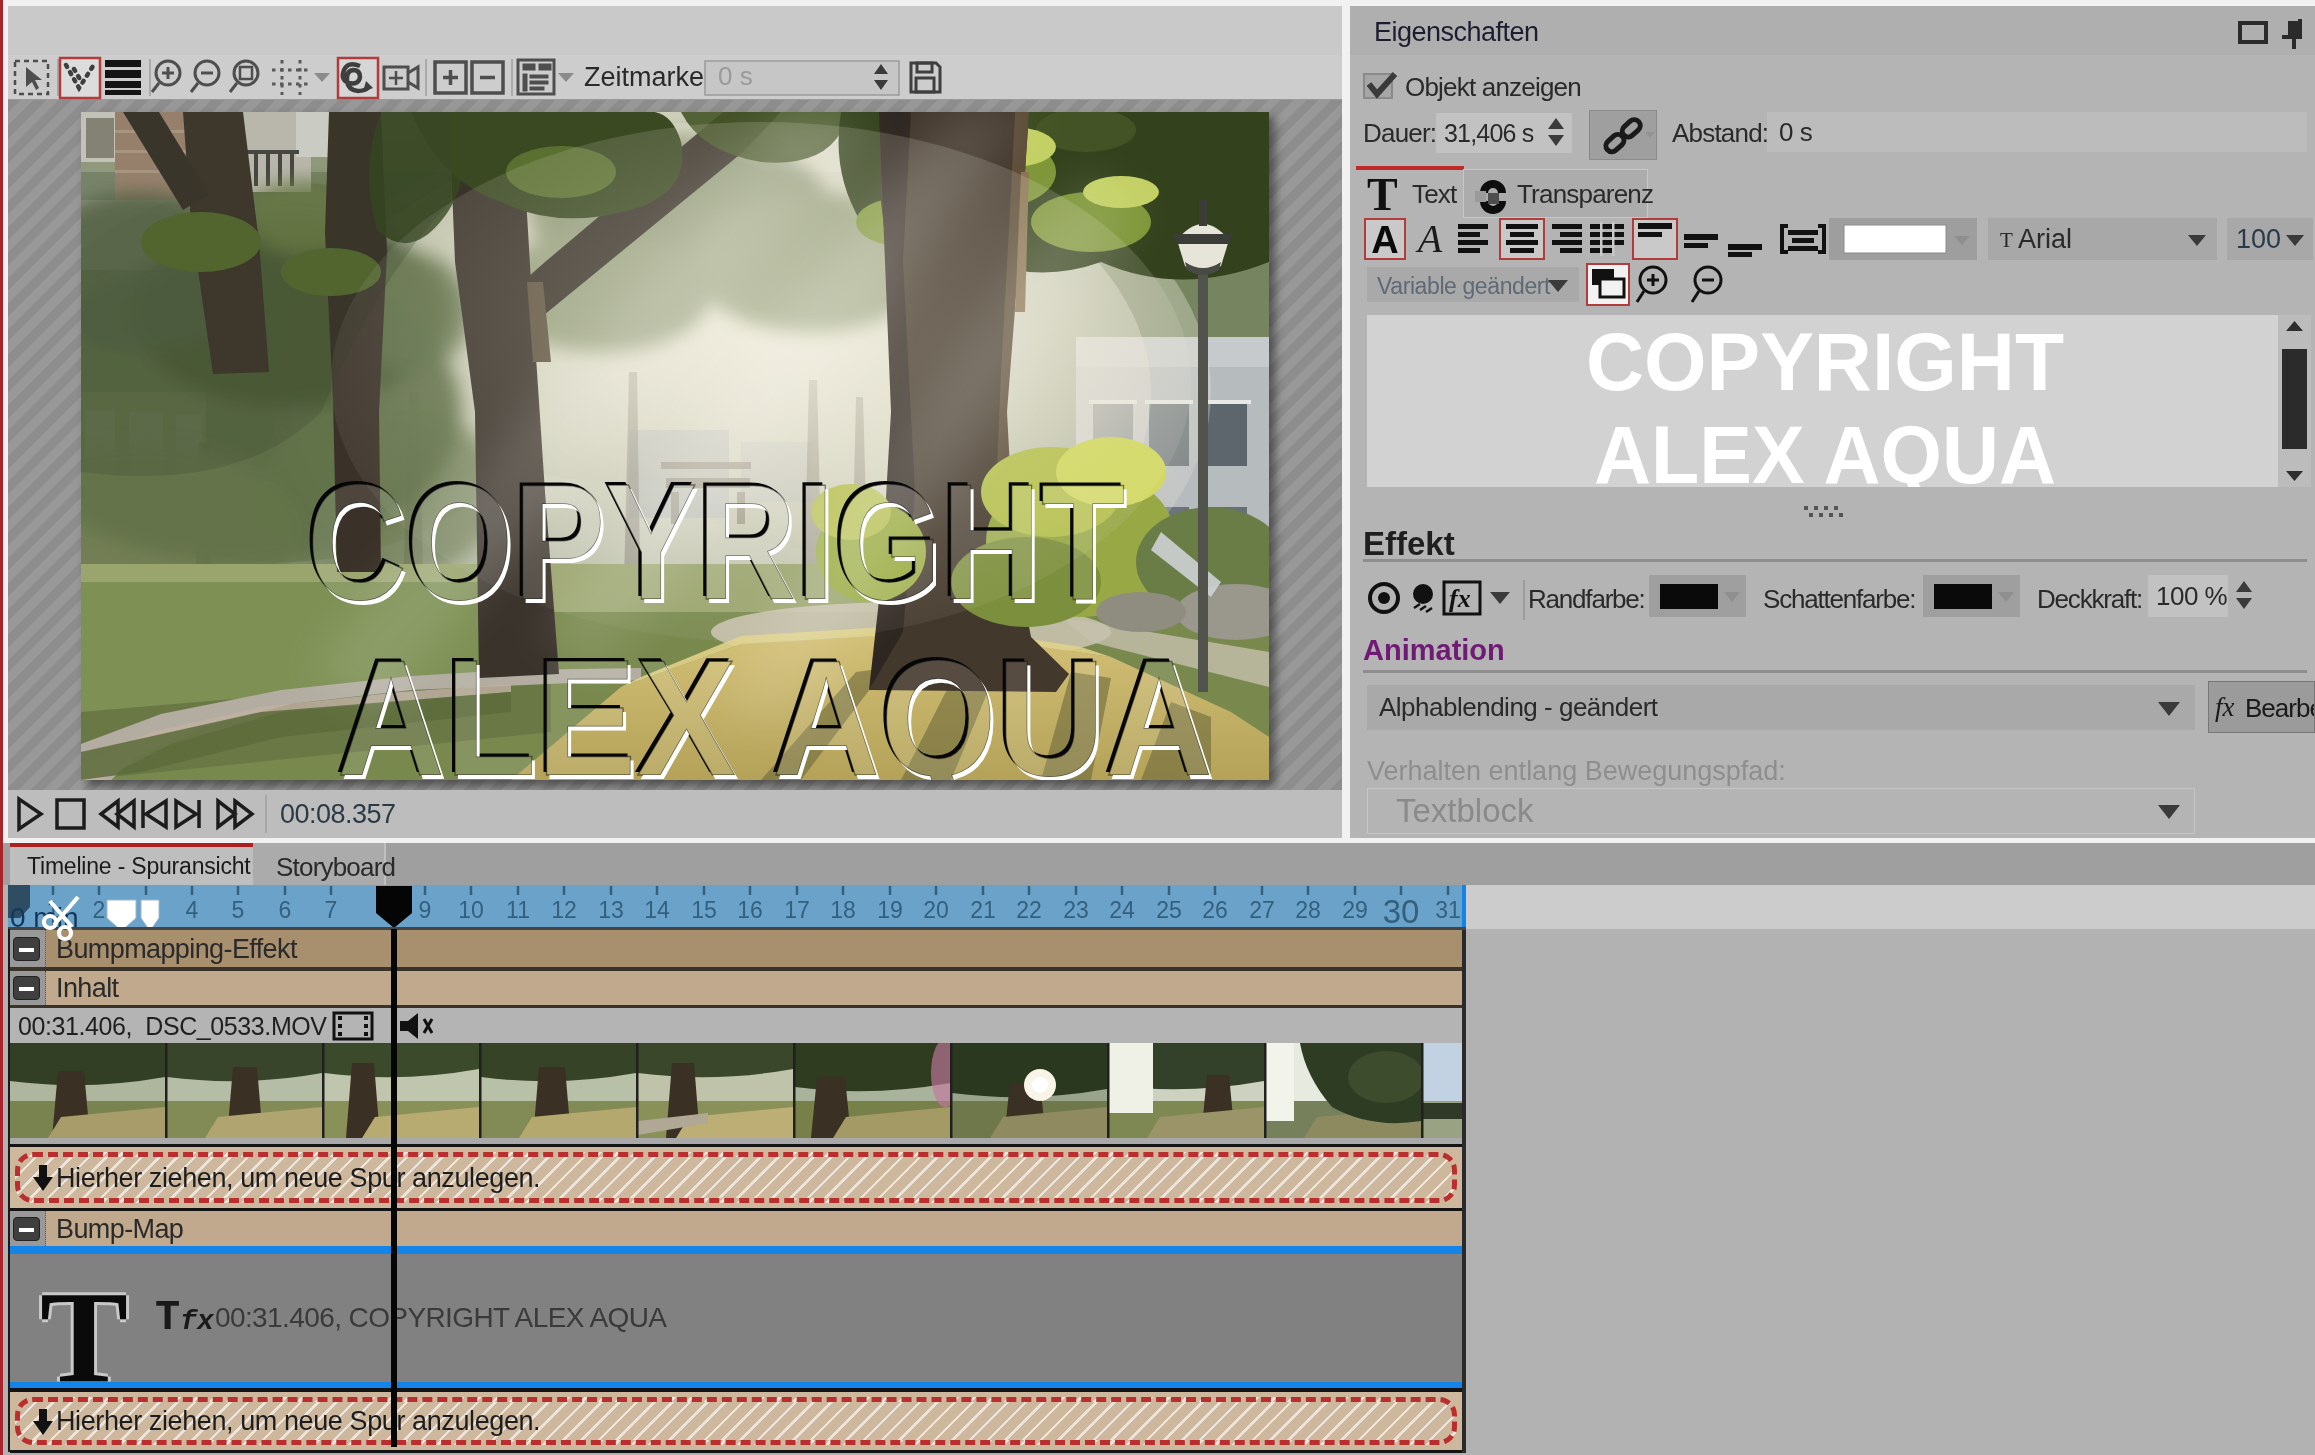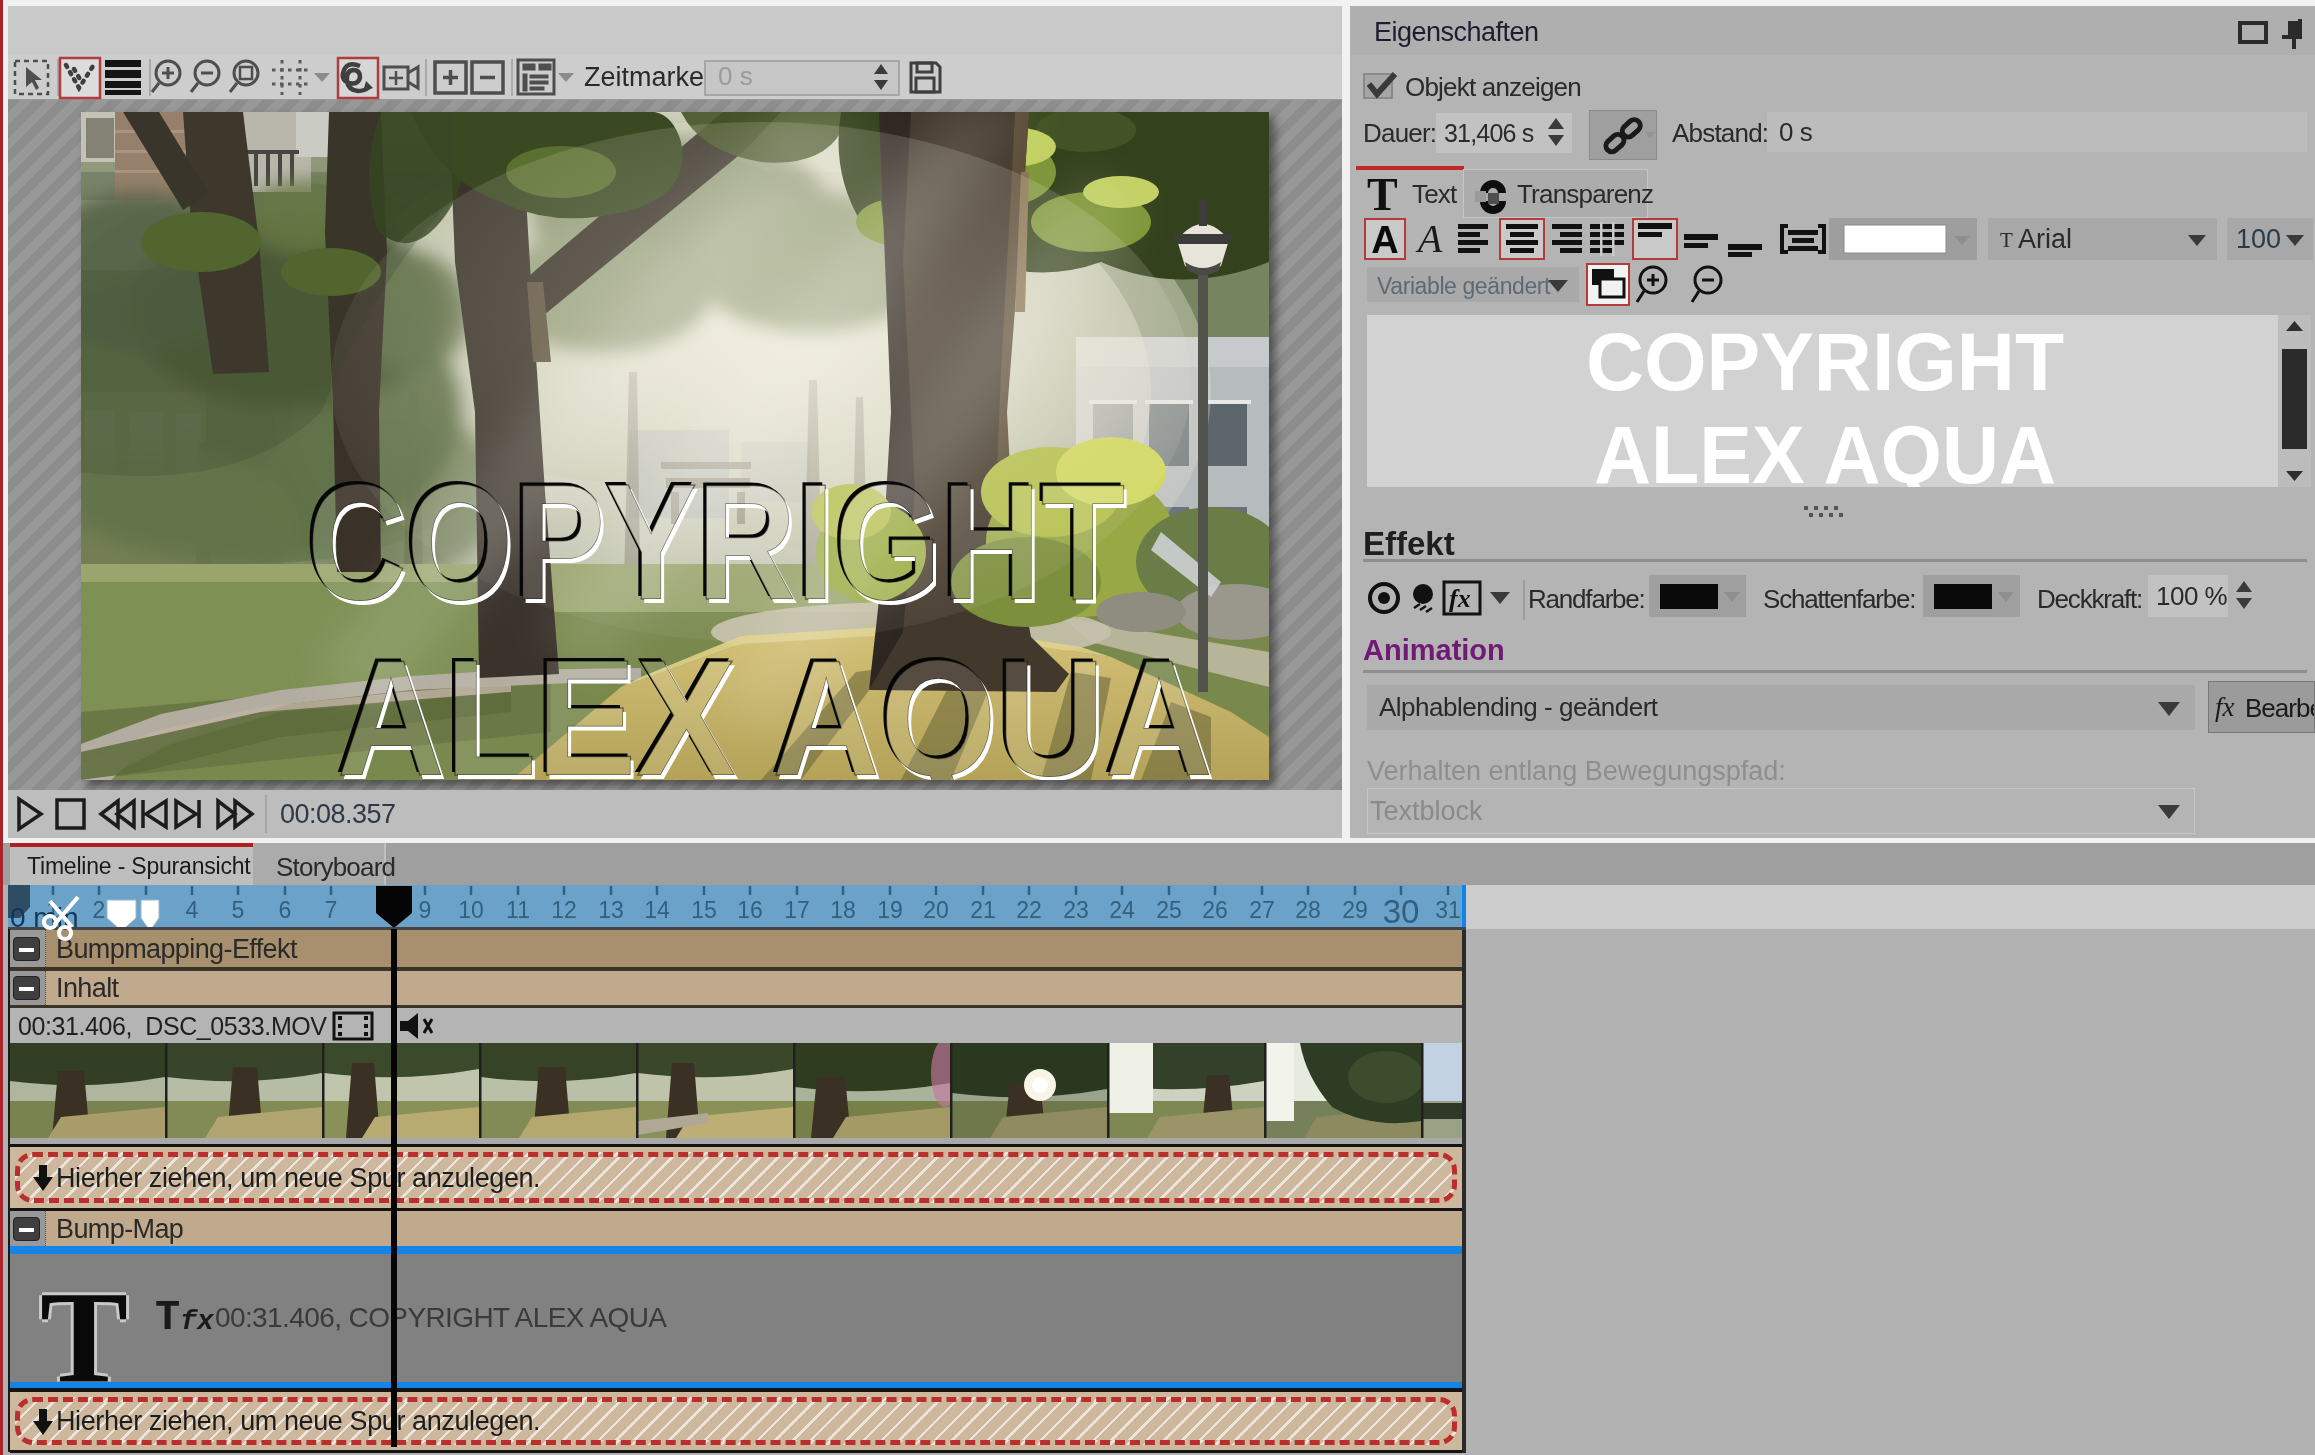--- a/index.html
+++ b/index.html
@@ -591,21 +591,21 @@
     <div class="abs" style="left:13px;top:664px;width:944px;height:3px;background:#8e8e8e"></div>
     <div class="ddown" style="left:17px;top:679px;width:828px;height:45px;line-height:45px;padding-left:12px">Alphablending - geändert</div>
     <svg class="abs" style="left:806px;top:694px" width="26" height="18" viewBox="0 0 26 18">
         <path d="M2,2 L24,2 L13,16 Z" fill="#3a3a3a"></path>
       </svg>
     <div class="abs" style="left:858px;top:675px;width:107px;height:52px;background:#9b9b9b;border:1px solid #777;overflow:hidden">
       <span style="position:absolute;left:6px;top:10px;font-size:27px;color:#1a1a1a;font-style:italic;font-family:'Liberation Serif',serif">fx</span>
       <span style="position:absolute;left:36px;top:11px;font-size:26px;letter-spacing:-1px;color:#1a1a1a;white-space:nowrap">Bearbeiten</span>
     </div>
     <div class="abs" style="left:17px;top:750px;font-size:27px;color:#8e8e8e">Verhalten entlang Bewegungspfad:</div>
-    <div class="abs" style="left:17px;top:782px;width:828px;height:46px;border:1px solid #c6c6c6;font-size:27px;color:#8a8a8a;line-height:44px;padding-left:2px">Textblock</div>
+    <div class="abs" style="left:17px;top:782px;width:828px;height:46px;border:1px solid #c6c6c6;font-size:33px;color:#8a8a8a;line-height:44px;padding-left:28px">Textblock</div>
     <svg class="abs" style="left:806px;top:797px" width="26" height="18" viewBox="0 0 26 18">
         <path d="M2,2 L24,2 L13,16 Z" fill="#3a3a3a"></path>
       </svg>
   </div>
 
   <div id="tabbar">
     <div class="abs" style="left:10px;top:0;width:243px;height:42px;background:#bebebe;border-top:4px solid #b01f1f"></div>
     <div class="abs" style="left:27px;top:10px;font-size:23px;letter-spacing:-0.2px;color:#1a1a1a">Timeline - Spuransicht</div>
     <div class="abs" style="left:253px;top:0;width:133px;height:42px;background:#ababab;border-right:2px solid #bfbfbf"></div>
     <div class="abs" style="left:276px;top:9px;font-size:26px;letter-spacing:-0.8px;color:#2a2a2a">Storyboard</div>

